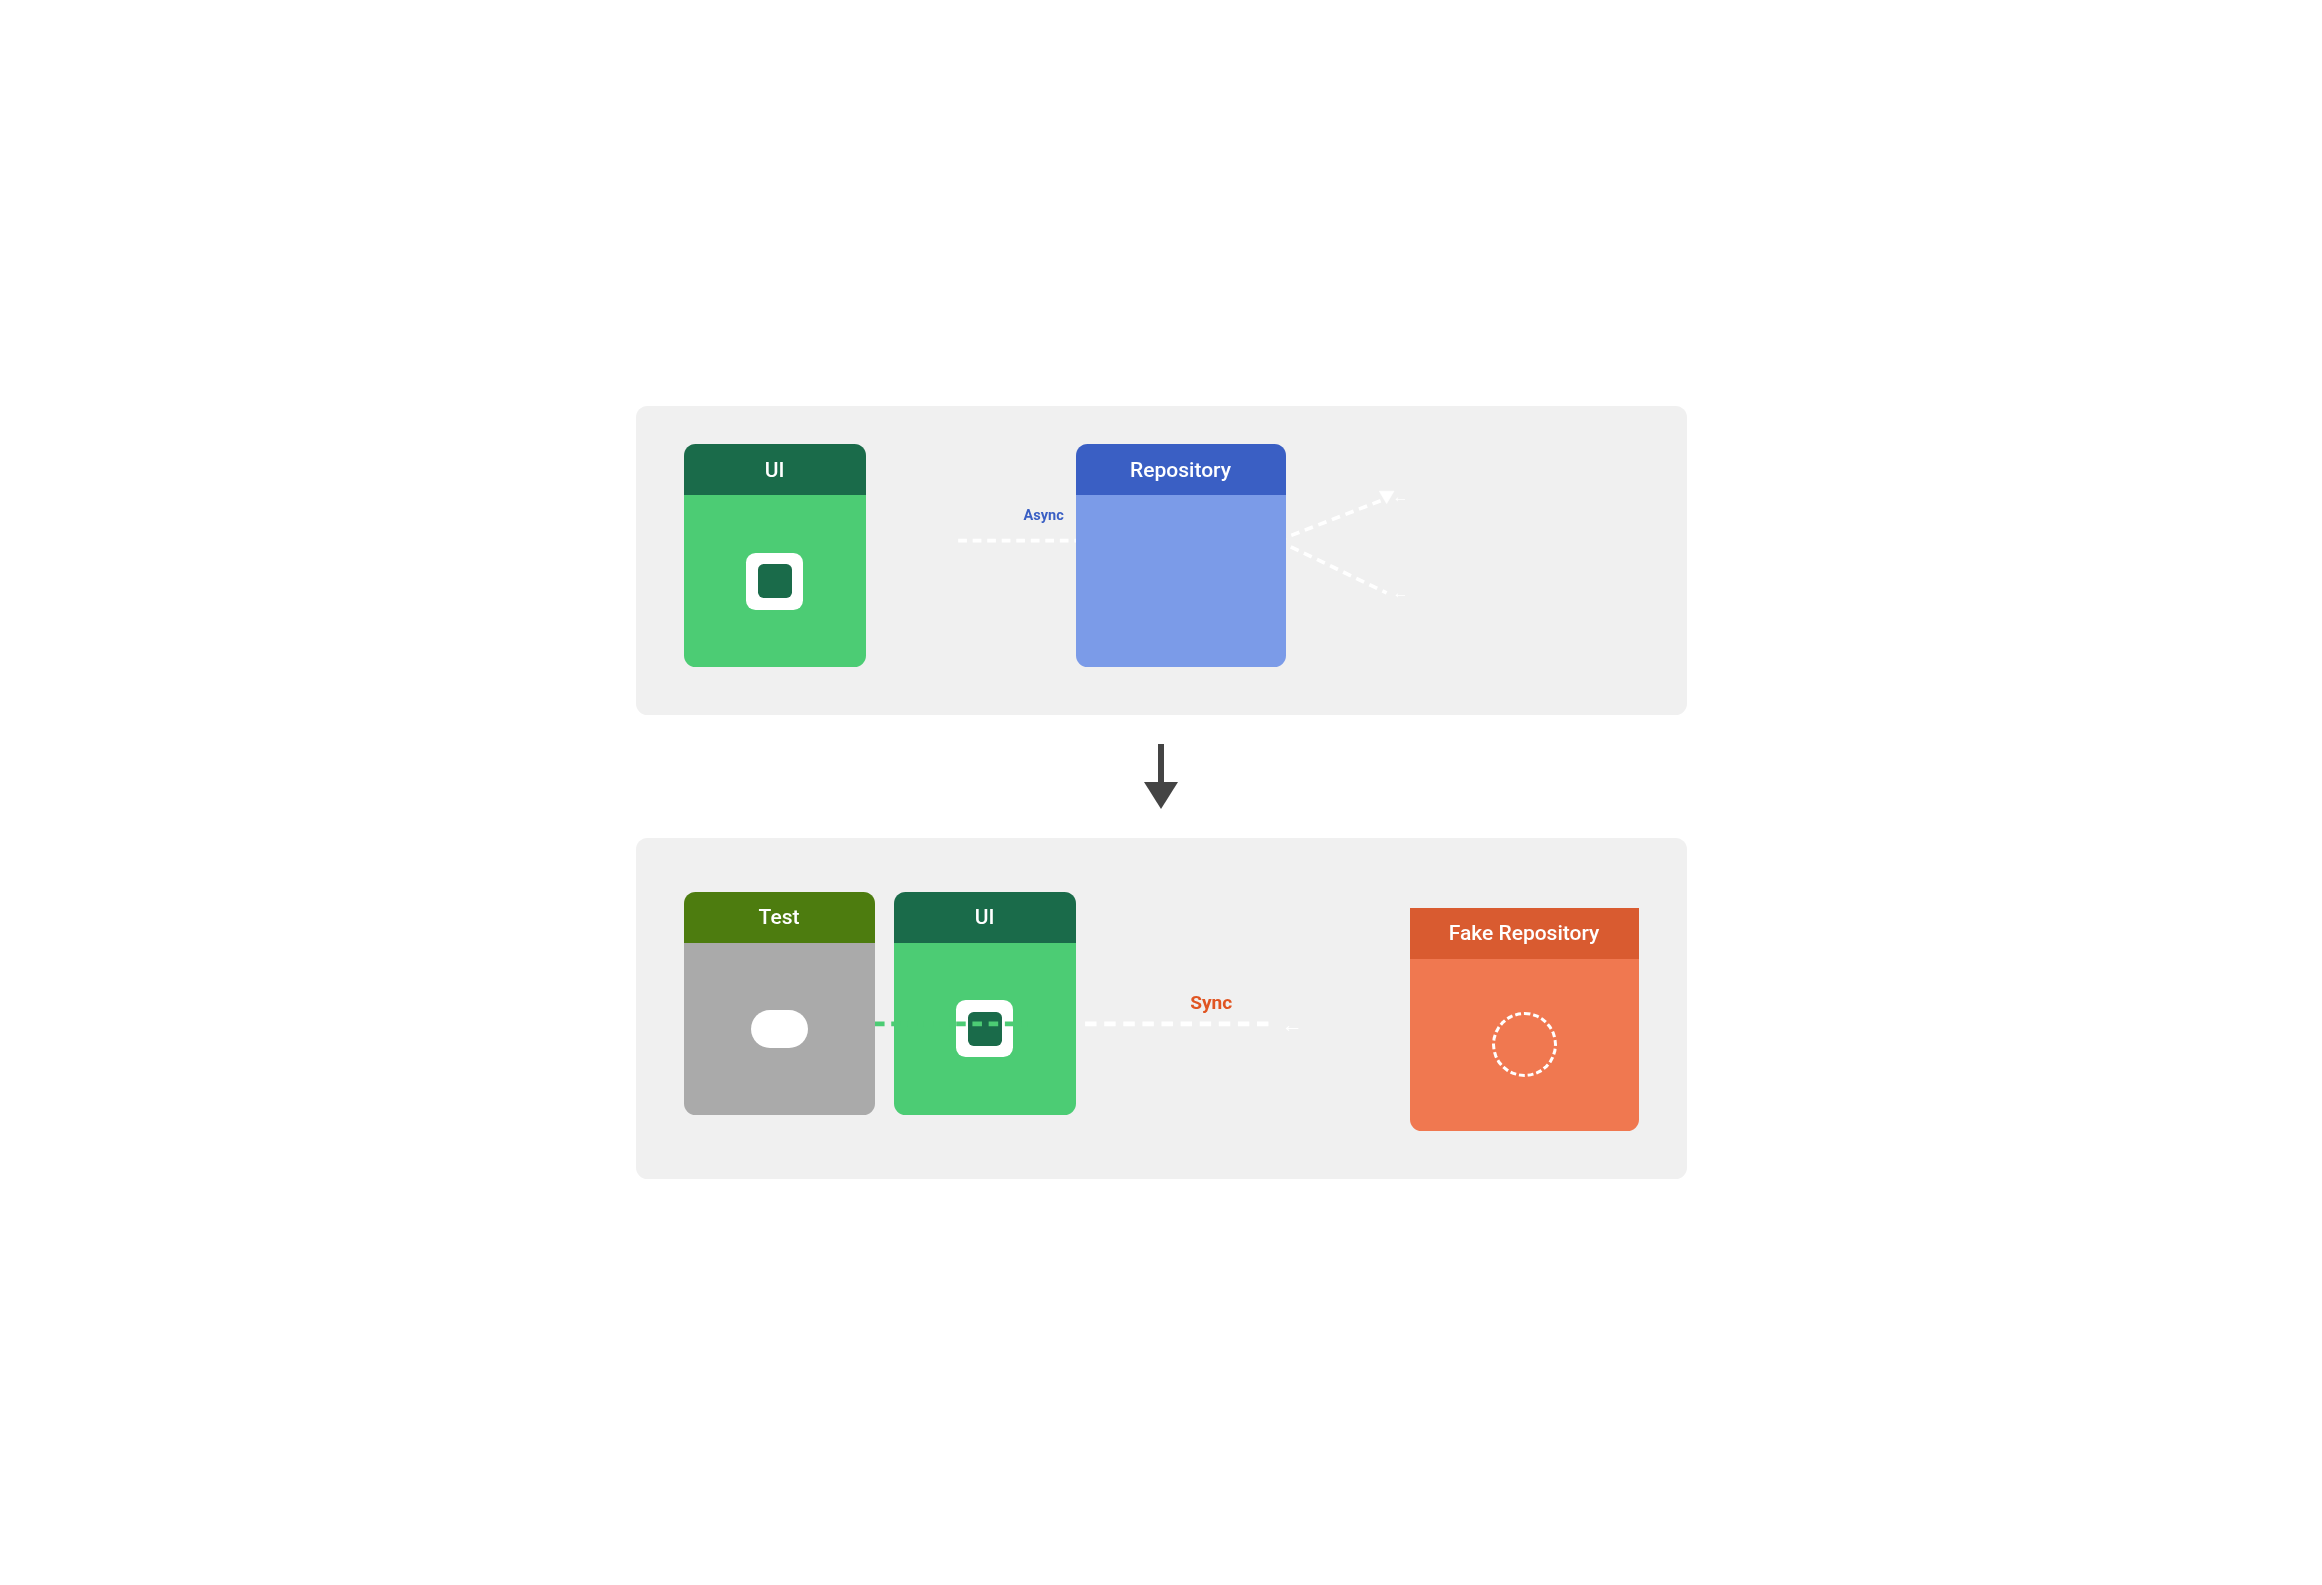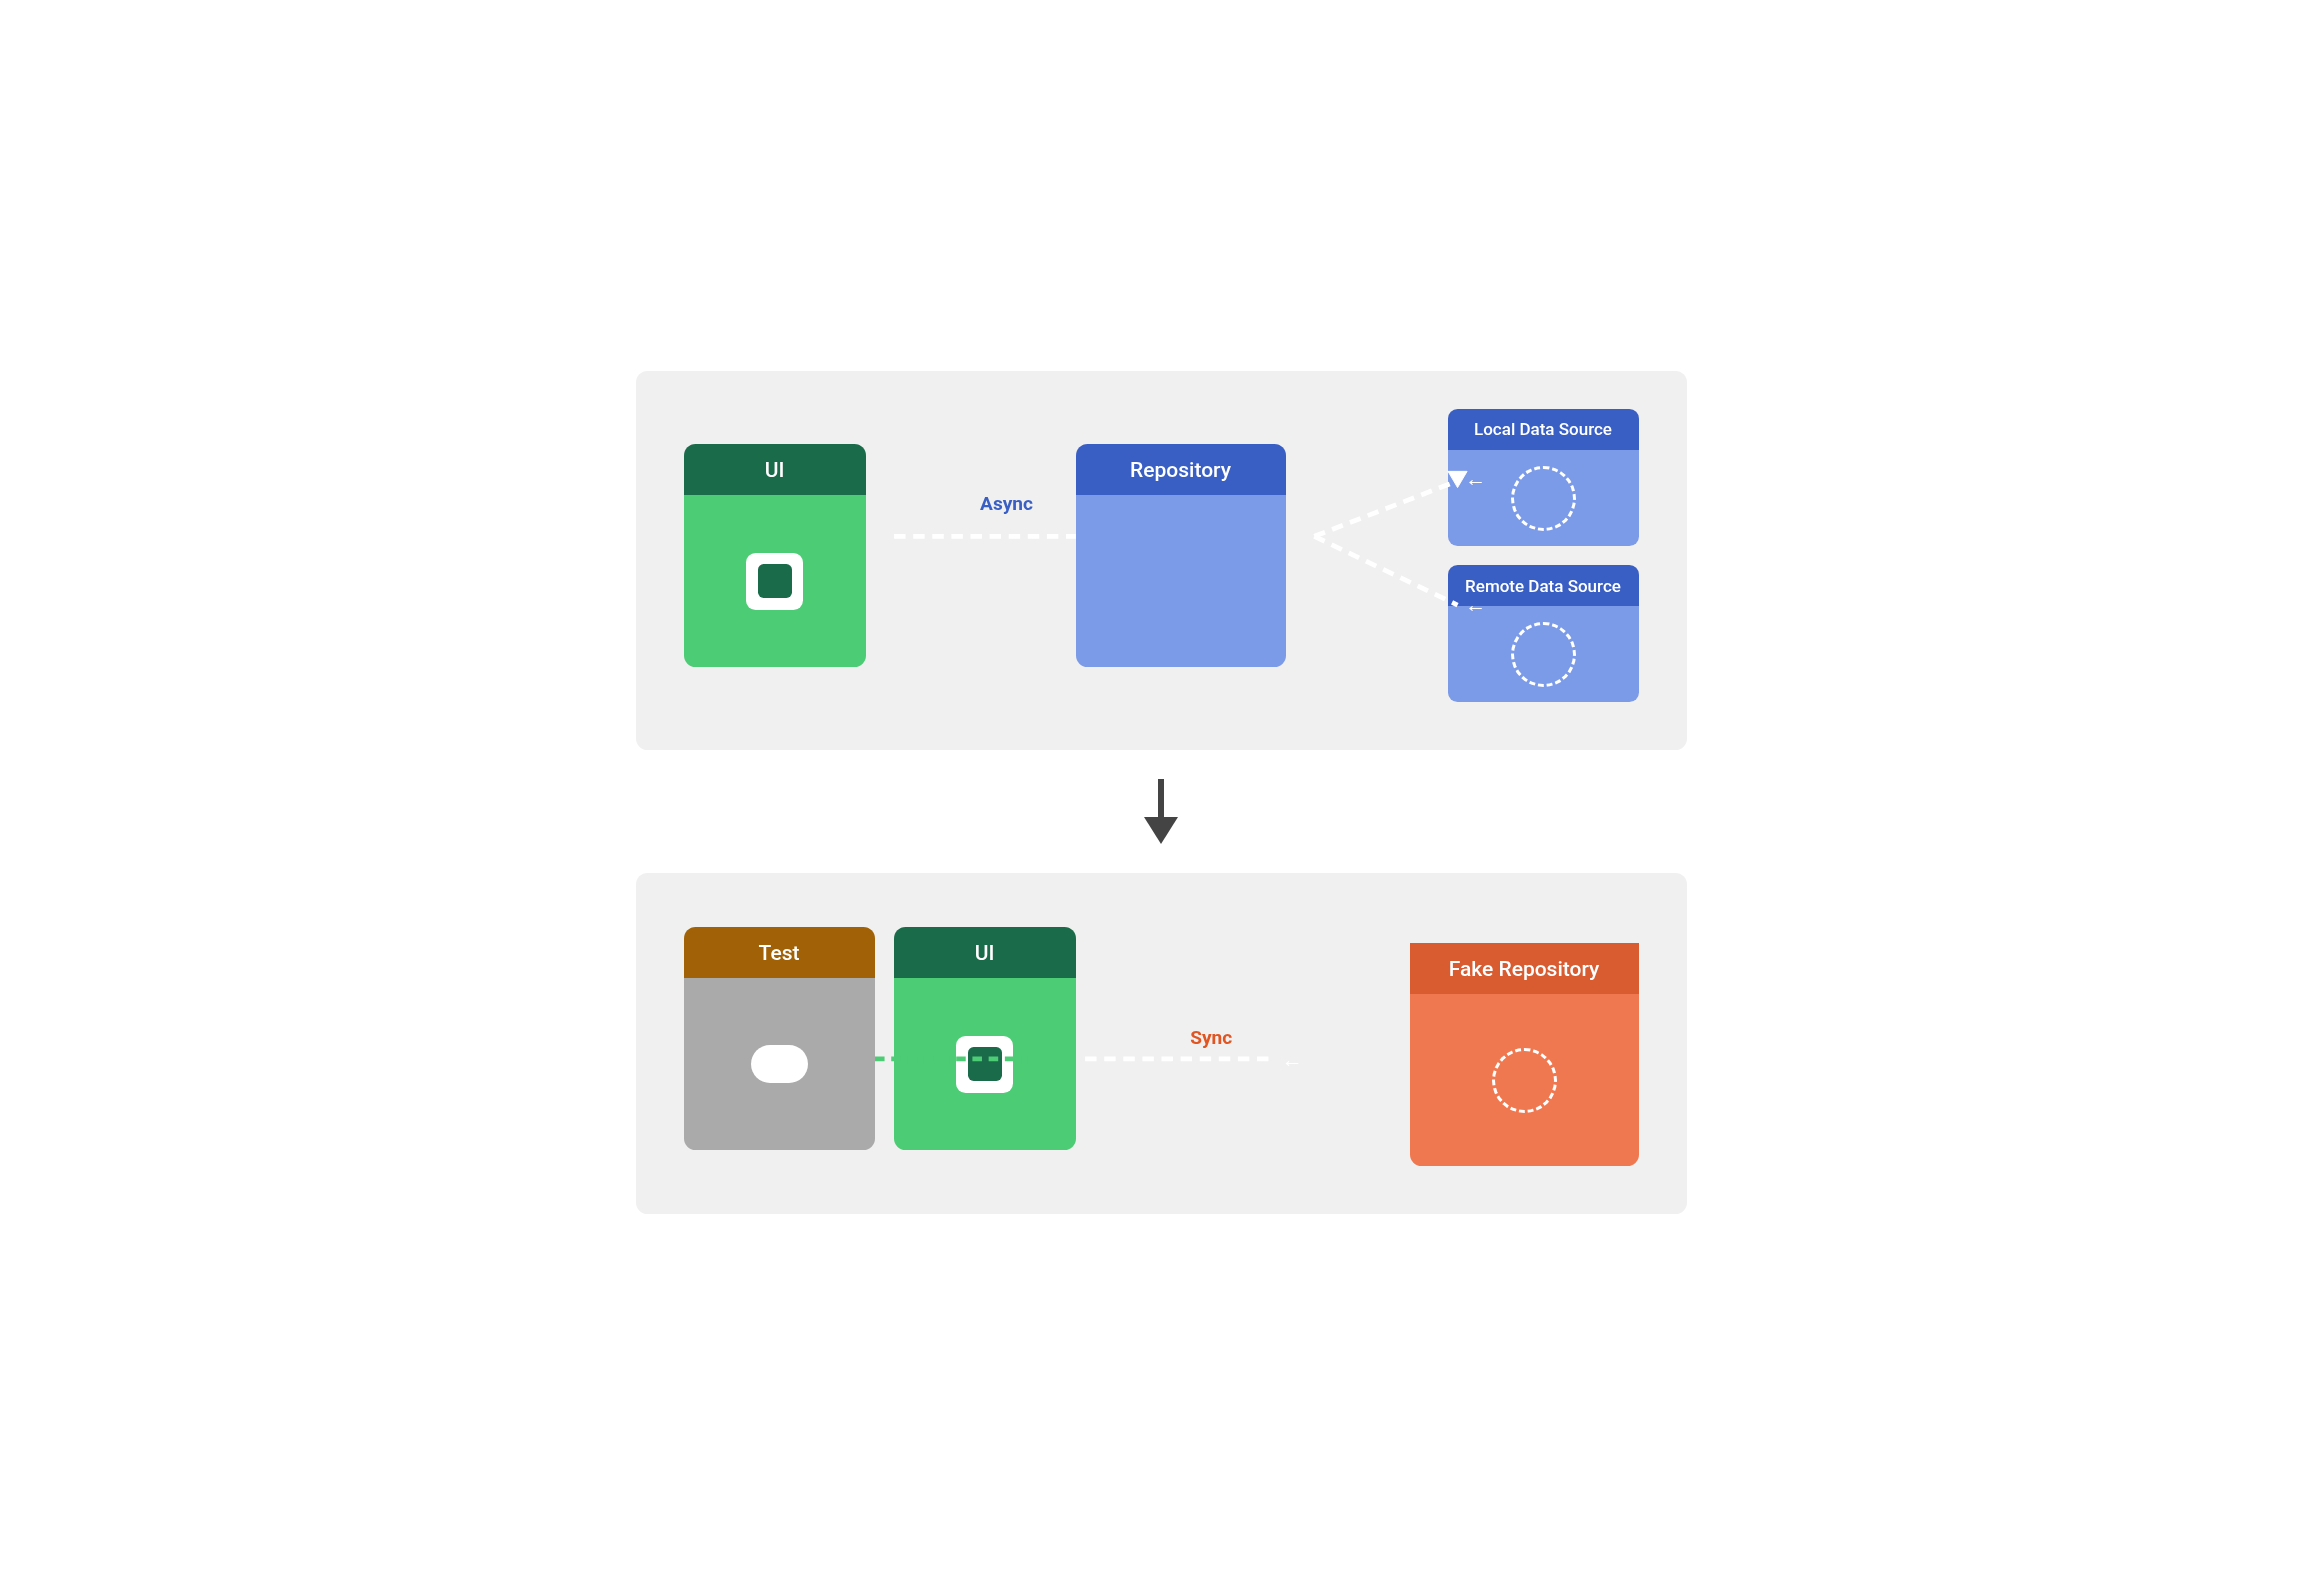--- a/index.html
+++ b/index.html
@@ -176,21 +176,21 @@
     }
 
     
     .block-test {
       width: 191px;
       border-radius: 11.5px;
       overflow: hidden;
       flex-shrink: 0;
     }
     .block-test .header {
-      background: #a16207;
+      background: #4d7c0f;
       color: white;
       text-align: center;
       padding: 13.4px;
       font-size: 21px;
       font-weight: 500;
     }
     .block-test .body {
       background: #aaa;
       display: flex;
       align-items: center;
@@ -278,34 +278,20 @@
 
         <div style="width:210px;flex-shrink:0;"></div>
 
         <div class="block-repo">
           <div class="header">Repository</div>
           <div class="body"></div>
         </div>
 
         <div style="flex:1;"></div>
 
-        <div class="right-sources">
-          <div class="block-source">
-            <div class="header">Local Data Source</div>
-            <div class="body">
-              <div class="dashed-circle"></div>
-            </div>
-          </div>
-          <div class="block-source">
-            <div class="header">Remote Data Source</div>
-            <div class="body">
-              <div class="dashed-circle"></div>
-            </div>
-          </div>
-        </div>
 
       </div>
     </div>
   </div>
 
   <div class="arrow-down">
     <div class="arrow-down-shaft"></div>
     <div class="arrow-down-head"></div>
   </div>
 

